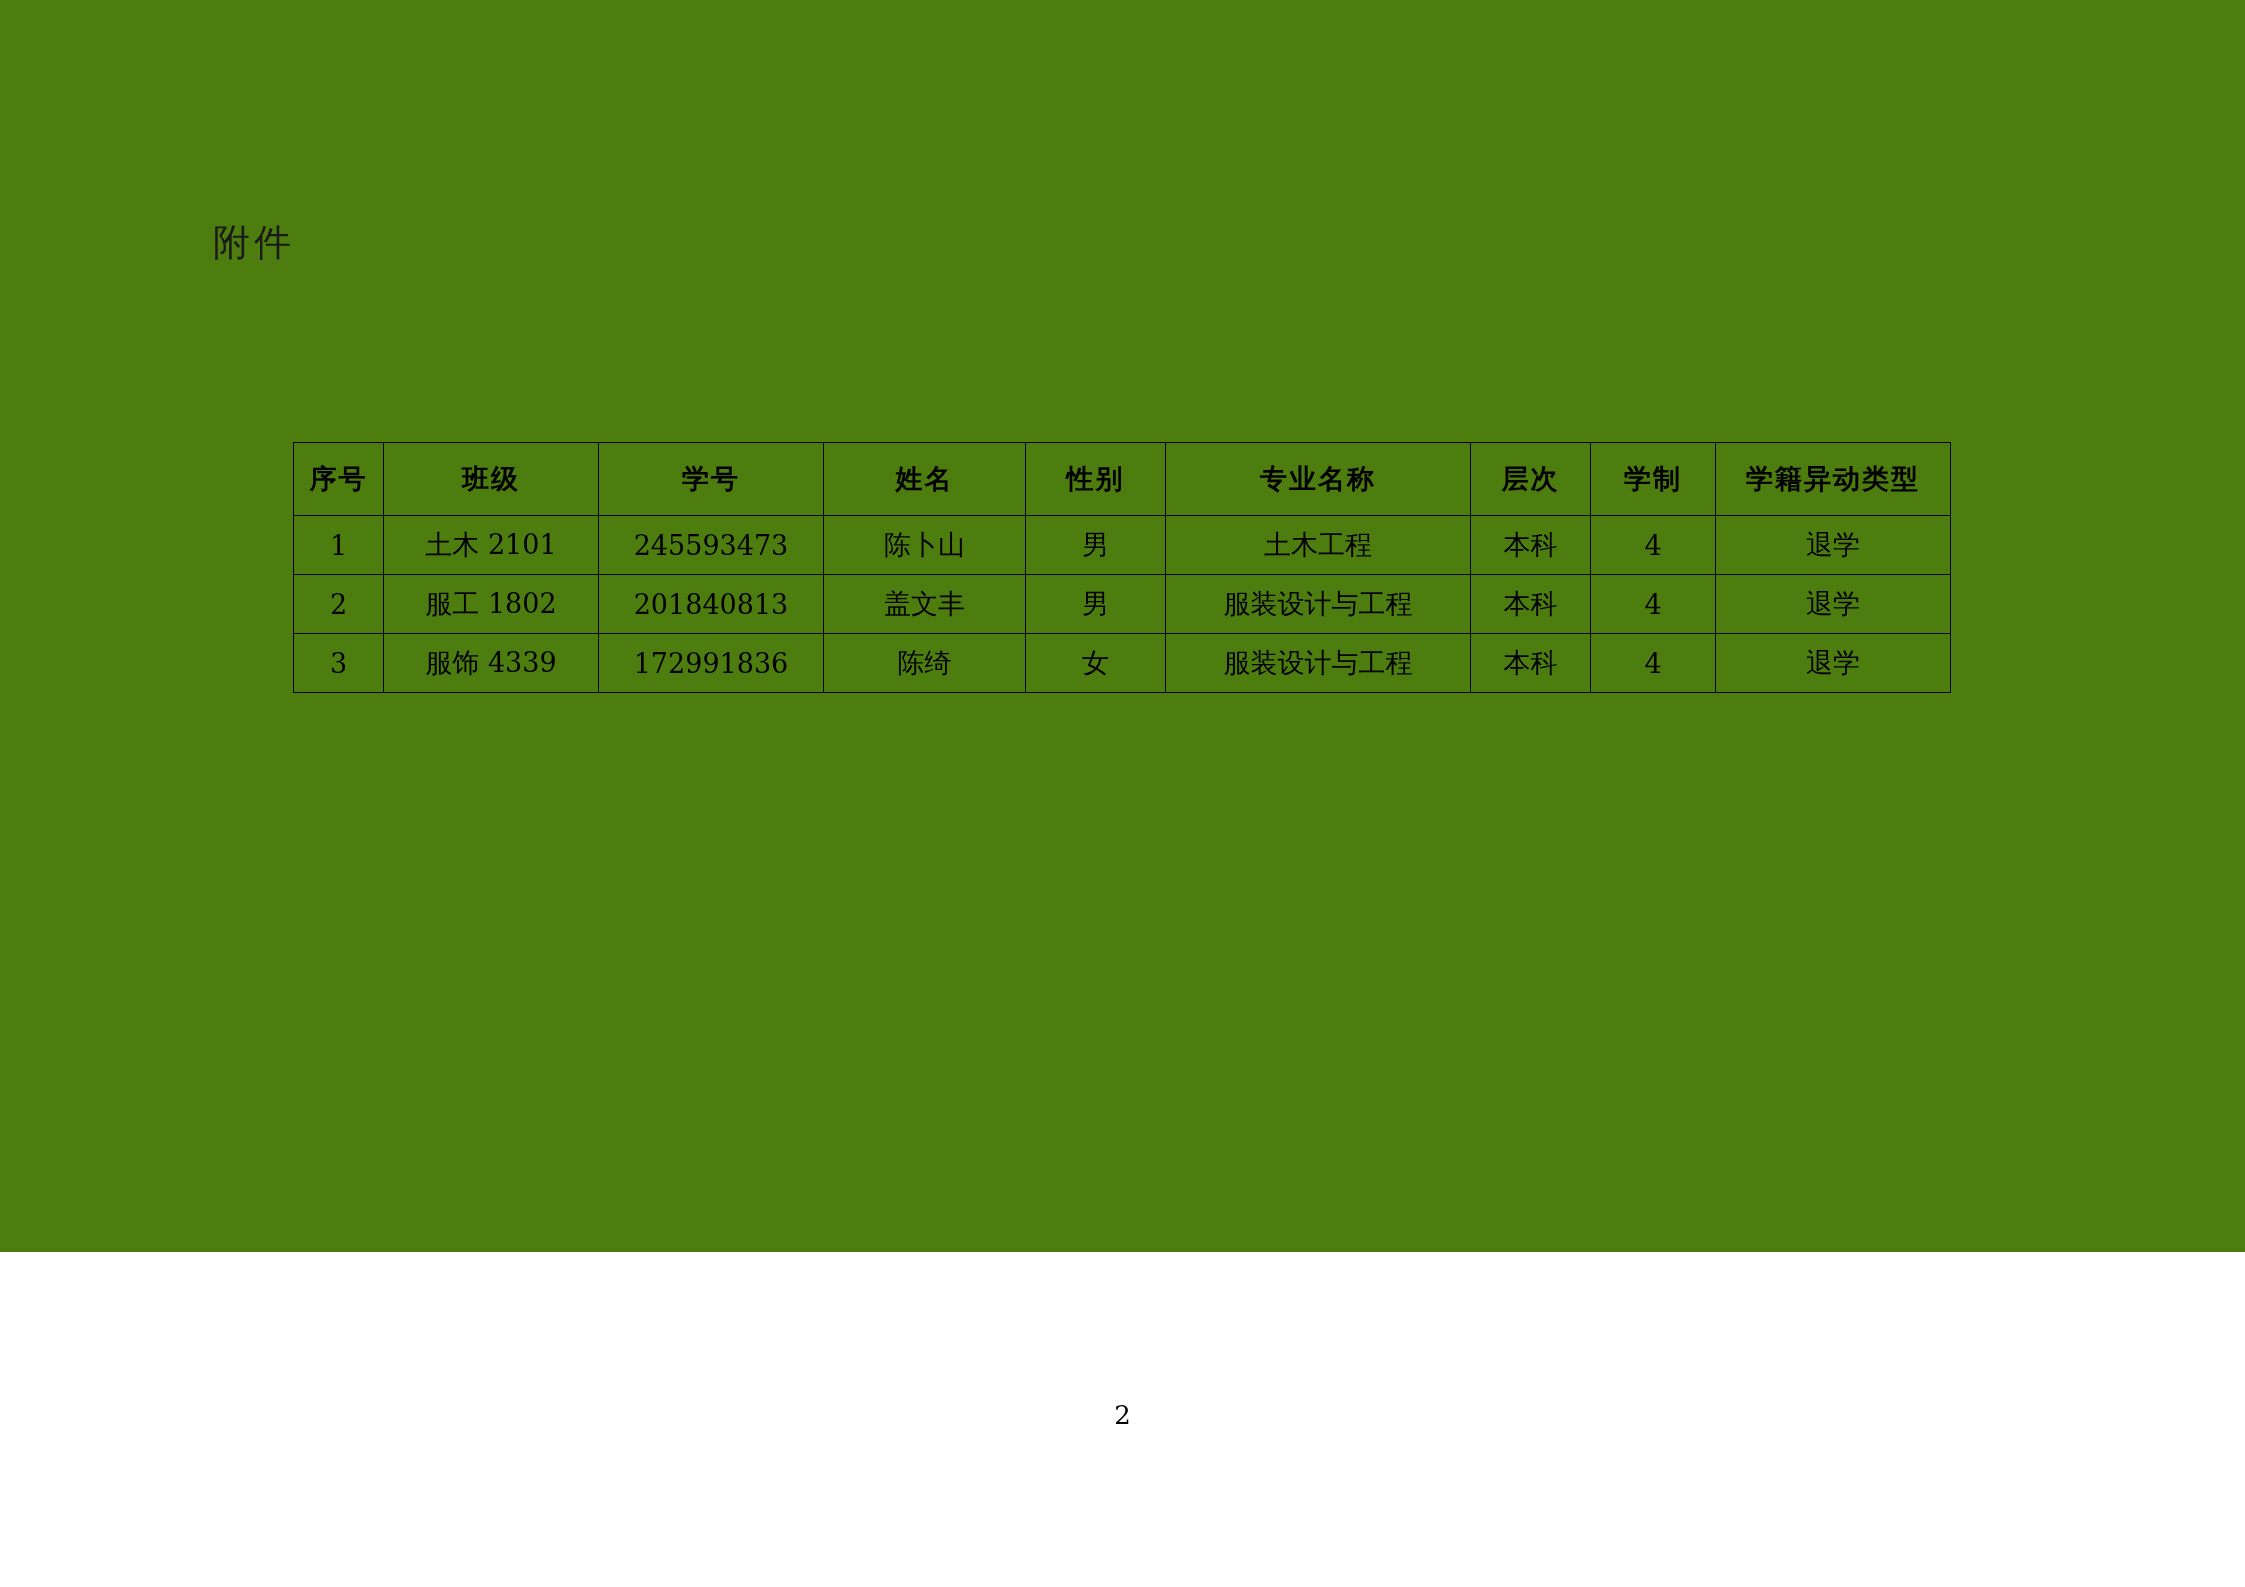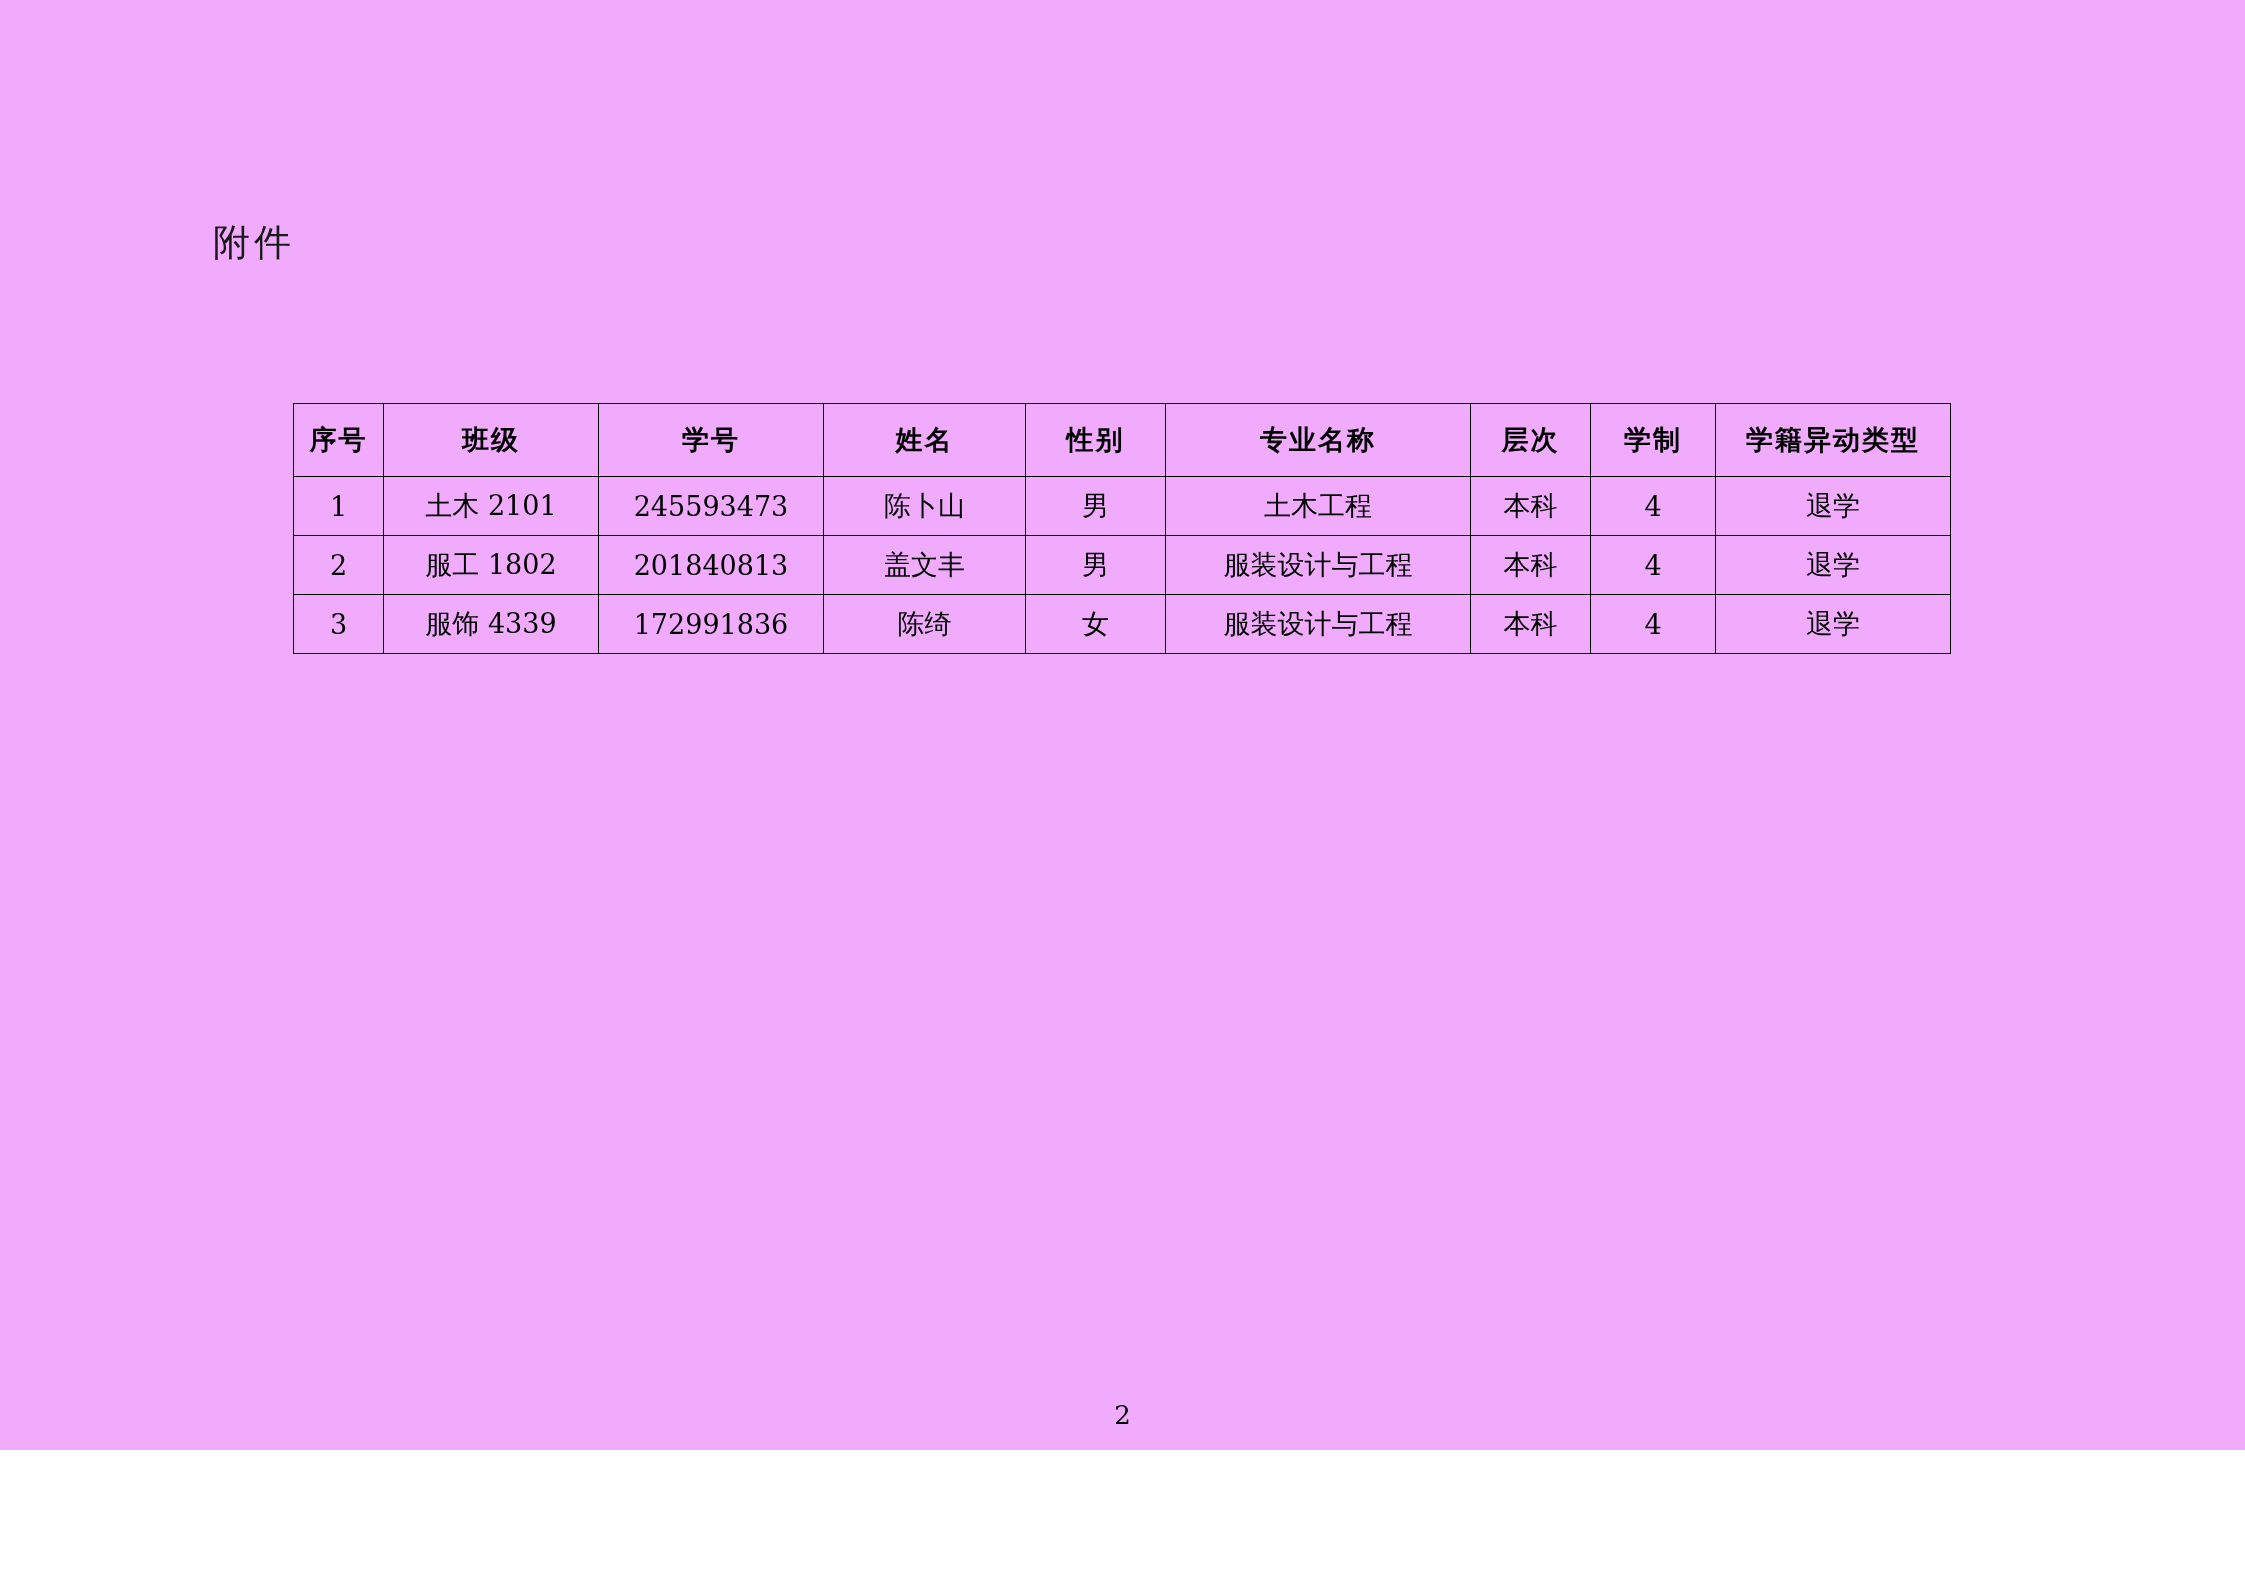--- a/index.html
+++ b/index.html
@@ -13,22 +13,22 @@
     font-family: "Liberation Serif", serif;
     color: #000000;
     position: relative;
     overflow: hidden;
   }
   .page {
     position: absolute;
     top: 0;
     left: 0;
     width: 2245px;
-    height: 1450px;
-    background: #f0abfc;
+    height: 1252px;
+    background: #4d7c0f;
   }
   .attachment-label {
     position: absolute;
     left: 213px;
     top: 218px;
     font-size: 37px;
     letter-spacing: 4px;
     font-family: "DejaVu Serif", serif;
     color: #1a1a1a;
   }
@@ -47,20 +47,21 @@
   .table-wrap {
     position: absolute;
     left: 293px;
     top: 403px;
     width: 1657px;
   }
   table.info-table {
     border-collapse: collapse;
     width: 1657px;
     table-layout: fixed;
+    margin-top: 39px;
   }
   table.info-table th,
   table.info-table td {
     border: 1.5px solid #000000;
     text-align: center;
     vertical-align: middle;
     font-size: 27px;
     color: #000000;
     font-family: "DejaVu Serif", serif;
     padding: 0;

